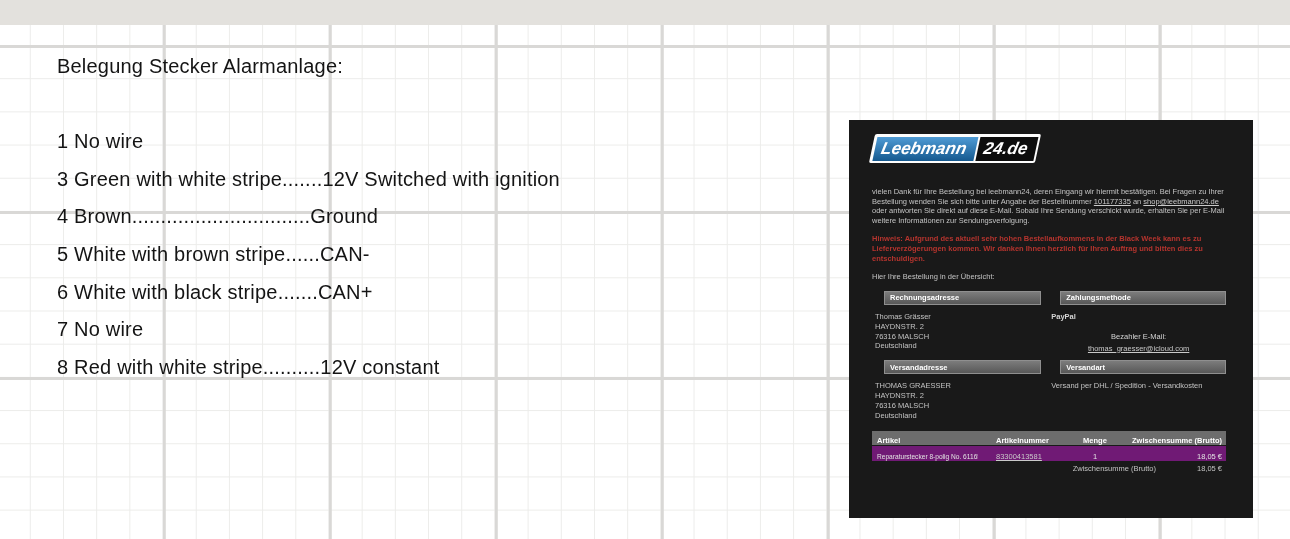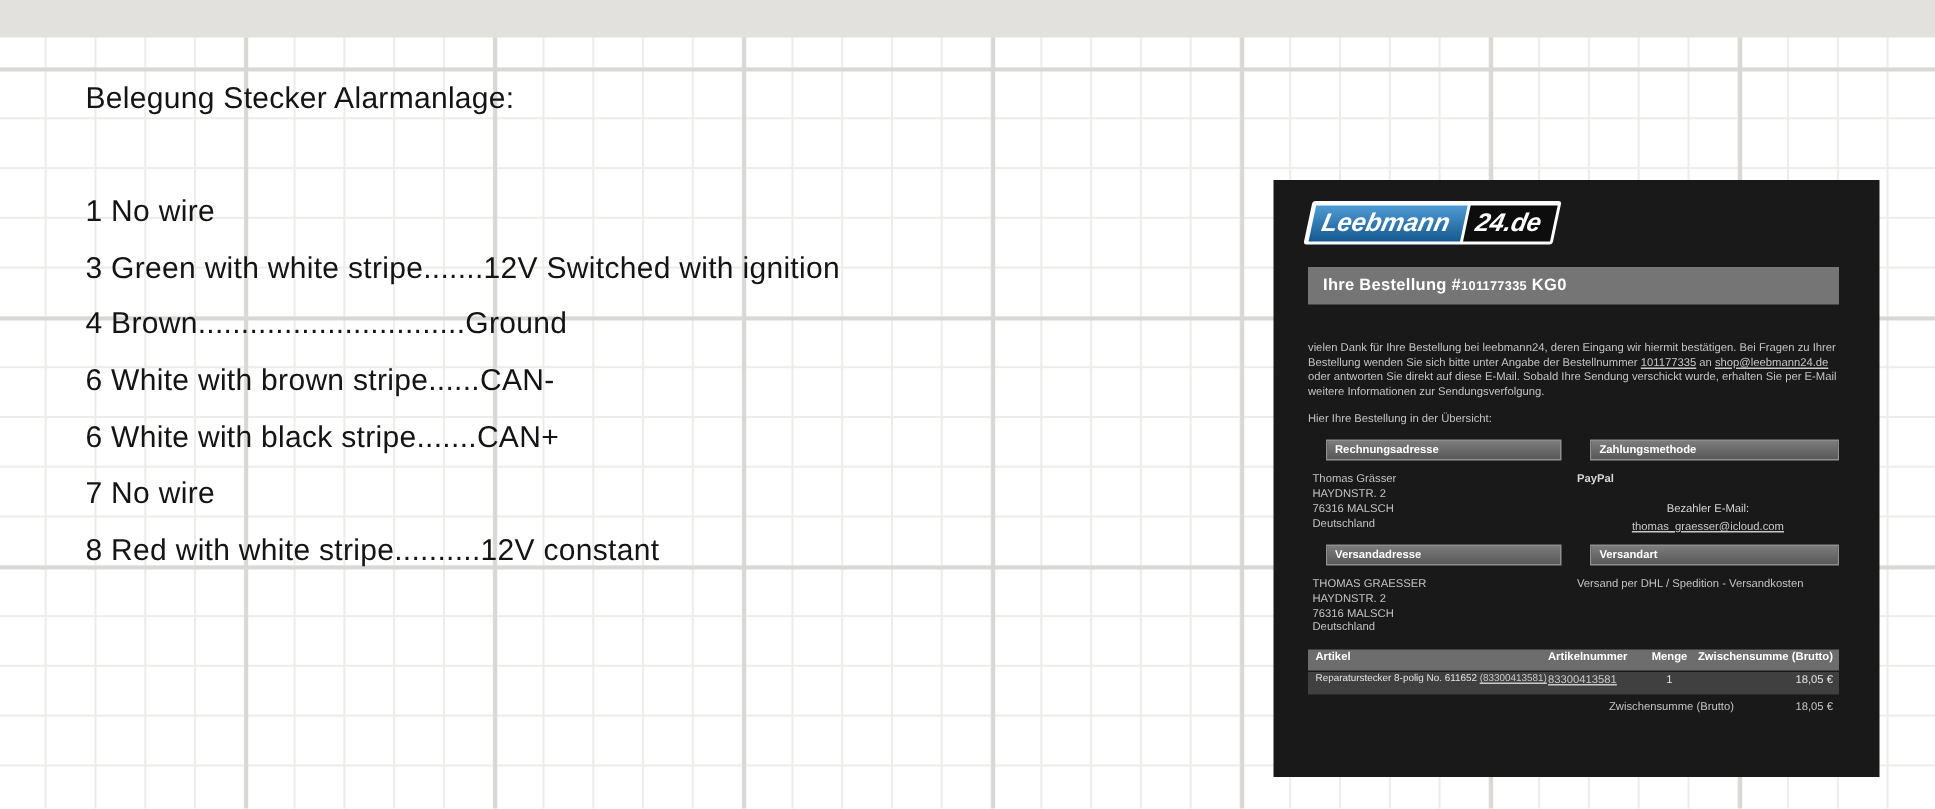--- a/index.html
+++ b/index.html
@@ -63,23 +63,23 @@
     border:1px solid #8f8f8f; color:#fff; font-weight:bold;
     display:flex; align-items:center; padding-left:5px;margin-left:12px;
   }
   .seccontent { padding:2px 0 2px 3px; }
   .seccontent div { line-height:9.9px; }
   .pay-method { font-weight:bold; color:#d6d6d6; }
   .pay-label { font-weight:normal; text-align:center; margin-top:10px; color:#d6d6d6; }
   .pay-email { text-align:center; margin-top:2px; }
 
   .ordertable { margin-top:8px; }
-  .trow { display:flex; align-items:flex-start; }
+  .trow { display:flex; align-items:flex-end;gap:18px; }
   .thead { background:#6d6d6d; color:#fff; font-weight:bold; height:14px; }
-  .tdata { background:#404040; color:#e2e2e2; height:15px; margin-top:1px; }
+  .tdata { background:#701a75; color:#e2e2e2; height:15px; margin-top:1px; }
   .c-art { flex:1; padding-left:5px; white-space:nowrap; overflow:hidden; }
   .tdata .c-art { font-size:6.6px; }
   .c-sku { width:64px; white-space:nowrap; }
   .c-qty { width:34px; text-align:center; }
   .c-sum { width:96px; text-align:right; padding-right:4px; white-space:nowrap; }
 
   .totrow { display:flex; justify-content:flex-end; align-items:center; height:12.5px; margin-top:1.5px; }
   .totrow .tlabel { text-align:right; }
   .totrow .tval { width:70px; text-align:right; padding-right:4px; }
 </style>
@@ -87,48 +87,41 @@
 <body>
 
 <div class="topband"></div>
 
 <div class="note">
   <div>Belegung Stecker Alarmanlage:</div>
   <div class="spacer"></div>
   <div>1 No wire</div>
   <div>3 Green with white stripe.......12V Switched with ignition</div>
   <div>4 Brown...............................Ground</div>
-  <div>6 White with brown stripe......CAN-</div>
+  <div>5 White with brown stripe......CAN-</div>
   <div>6 White with black stripe.......CAN+</div>
   <div>7 No wire</div>
   <div>8 Red with white stripe..........12V constant</div>
 </div>
 
 <div class="email">
   <div class="inner">
 
     <div class="logo">
       <span class="logo-brand">Leebmann</span>
       <span class="logo-tld">24.de</span>
     </div>
 
-    <div class="subjectbar">
-      <span>Ihre Bestellung</span>
-      <span class="sp">&nbsp;</span>
-      <span>#</span>
-      <span class="ordnum">101177335</span>
-      <span class="sp">&nbsp;</span>
-      <span>KG0</span>
-    </div>
 
 
     <div class="para">
       <span>vielen Dank für Ihre Bestellung bei leebmann24, deren Eingang wir hiermit bestätigen. Bei Fragen zu Ihrer Bestellung wenden Sie sich bitte unter Angabe der Bestellnummer </span><span class="lnk">101177335</span><span> an </span><span class="lnk">shop@leebmann24.de</span><span> oder antworten Sie direkt auf diese E-Mail. Sobald Ihre Sendung verschickt wurde, erhalten Sie per E-Mail weitere Informationen zur Sendungsverfolgung.</span>
     </div>
 
+    <div class="notice" style="color:#b5342e;">Hinweis: Aufgrund des aktuell sehr hohen Bestellaufkommens in der Black Week kann es zu Lieferverzögerungen kommen. Wir danken Ihnen herzlich für Ihren Auftrag und bitten dies zu entschuldigen.</div>
 
     <div class="overview">Hier Ihre Bestellung in der Übersicht:</div>
 
     <div class="cols">
       <div class="sechdr">Rechnungsadresse</div>
       <div class="sechdr">Zahlungsmethode</div>
 
       <div class="seccontent">
         <div>Thomas Grässer</div>
         <div>HAYDNSTR. 2</div>

